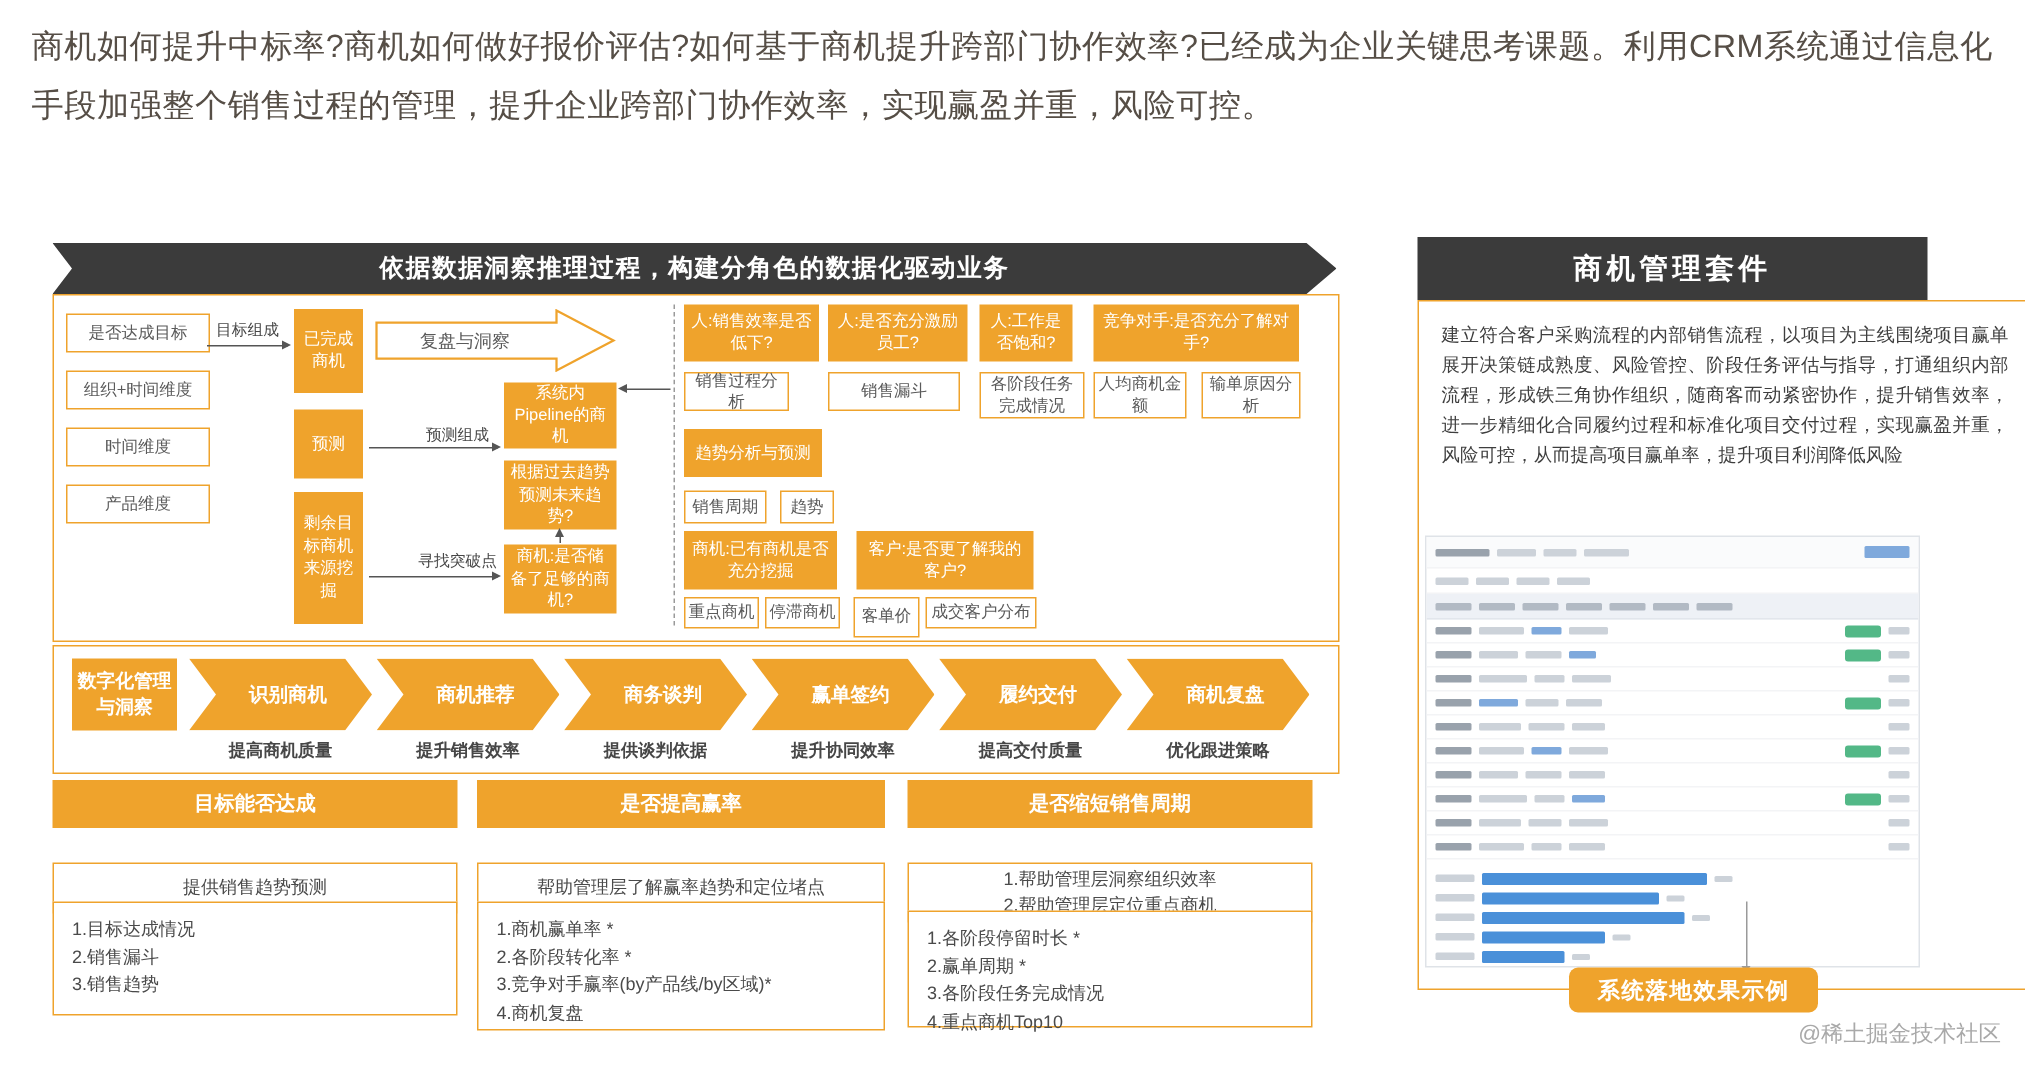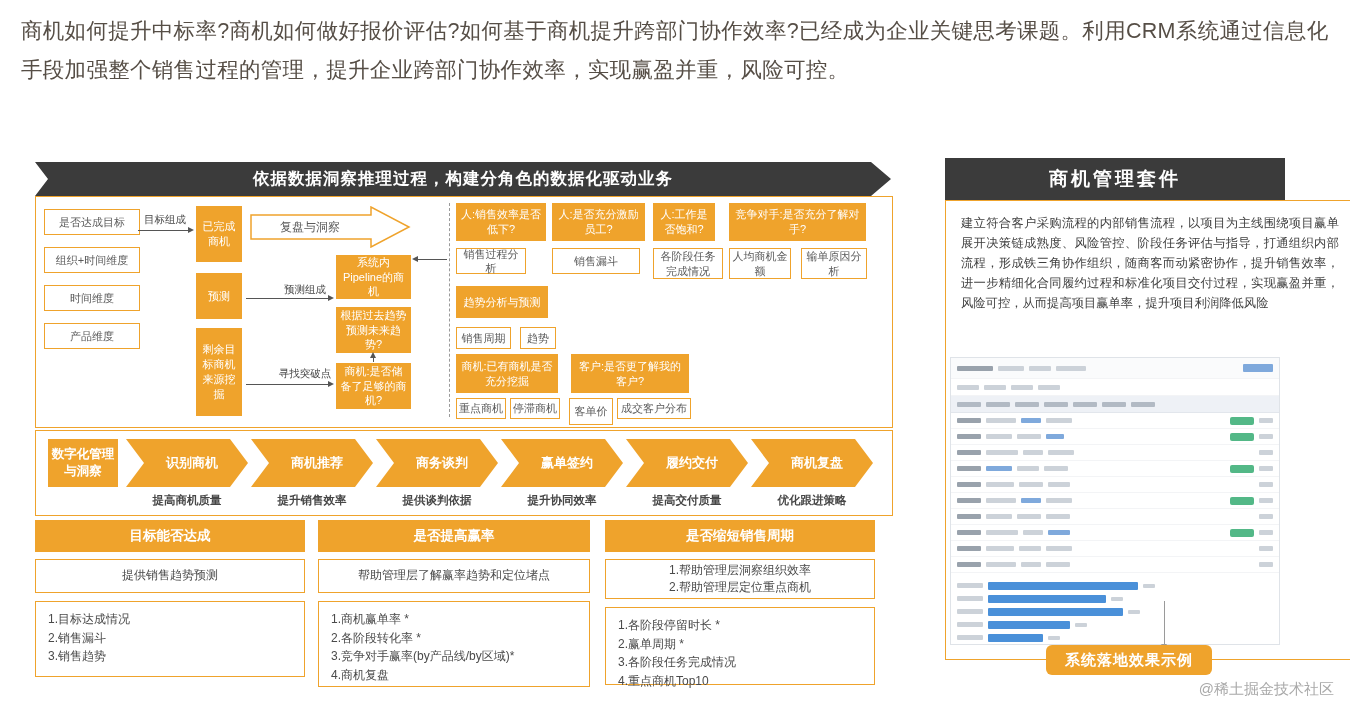--- a/index.html
+++ b/index.html
@@ -32,21 +32,21 @@
   .review-wrap span{position:absolute;left:0;top:8px;width:120px;height:26px;line-height:26px;
     text-align:center;font-size:12px;color:#5a5a5a;}
   .stageflow{position:absolute;left:35px;top:430px;width:856px;height:84px;border:1px solid var(--orange);background:#fff;}
   .chev{position:absolute;top:8px;height:48px;width:122px;background:var(--orange);color:#fff;font-weight:bold;
     font-size:13px;display:flex;align-items:center;justify-content:center;padding-left:10px;box-sizing:border-box;
     clip-path:polygon(0 0,calc(100% - 18px) 0,100% 50%,calc(100% - 18px) 100%,0 100%,18px 50%);}
   .benefit{position:absolute;top:62px;width:122px;font-size:11.5px;color:#474747;text-align:center;font-weight:bold;}
   .goalcol{position:absolute;top:520px;height:170px;}
   .goal-head{position:absolute;left:0;top:0;width:100%;height:32px;background:var(--orange);color:#fff;
     font-weight:bold;font-size:13.5px;display:flex;align-items:center;justify-content:center;box-sizing:border-box;}
-  .goal-mid{position:absolute;left:0;top:39px;width:100%;background:#fff;border:1px solid var(--orange);
+  .goal-mid{position:absolute;left:0;top:55px;width:100%;background:#fff;border:1px solid var(--orange);
     font-size:12px;color:#4a4a4a;display:flex;align-items:center;justify-content:center;text-align:center;
     white-space:pre-line;line-height:1.45;box-sizing:border-box;}
   .goal-items{position:absolute;left:0;width:100%;background:#fff;border:1px solid var(--orange);
     font-size:12px;color:#4a4a4a;padding:8px 12px;white-space:pre-line;line-height:1.55;box-sizing:border-box;}
   .suite-head{position:absolute;left:945px;top:158px;width:340px;height:42px;background:var(--dark);color:#fff;
     font-size:19px;font-weight:bold;letter-spacing:3px;display:flex;align-items:center;justify-content:center;}
   .suite-body{position:absolute;left:945px;top:200px;width:410px;height:460px;border:1px solid var(--orange);
     background:#fff;box-sizing:border-box;}
   .suite-desc{padding:13px 15px 0 15px;font-size:12.3px;line-height:1.62;color:#3e3e3e;text-align:justify;}
   .shot{position:absolute;left:4px;top:156px;width:330px;height:288px;border:1px solid #dfe3e8;background:#fff;

